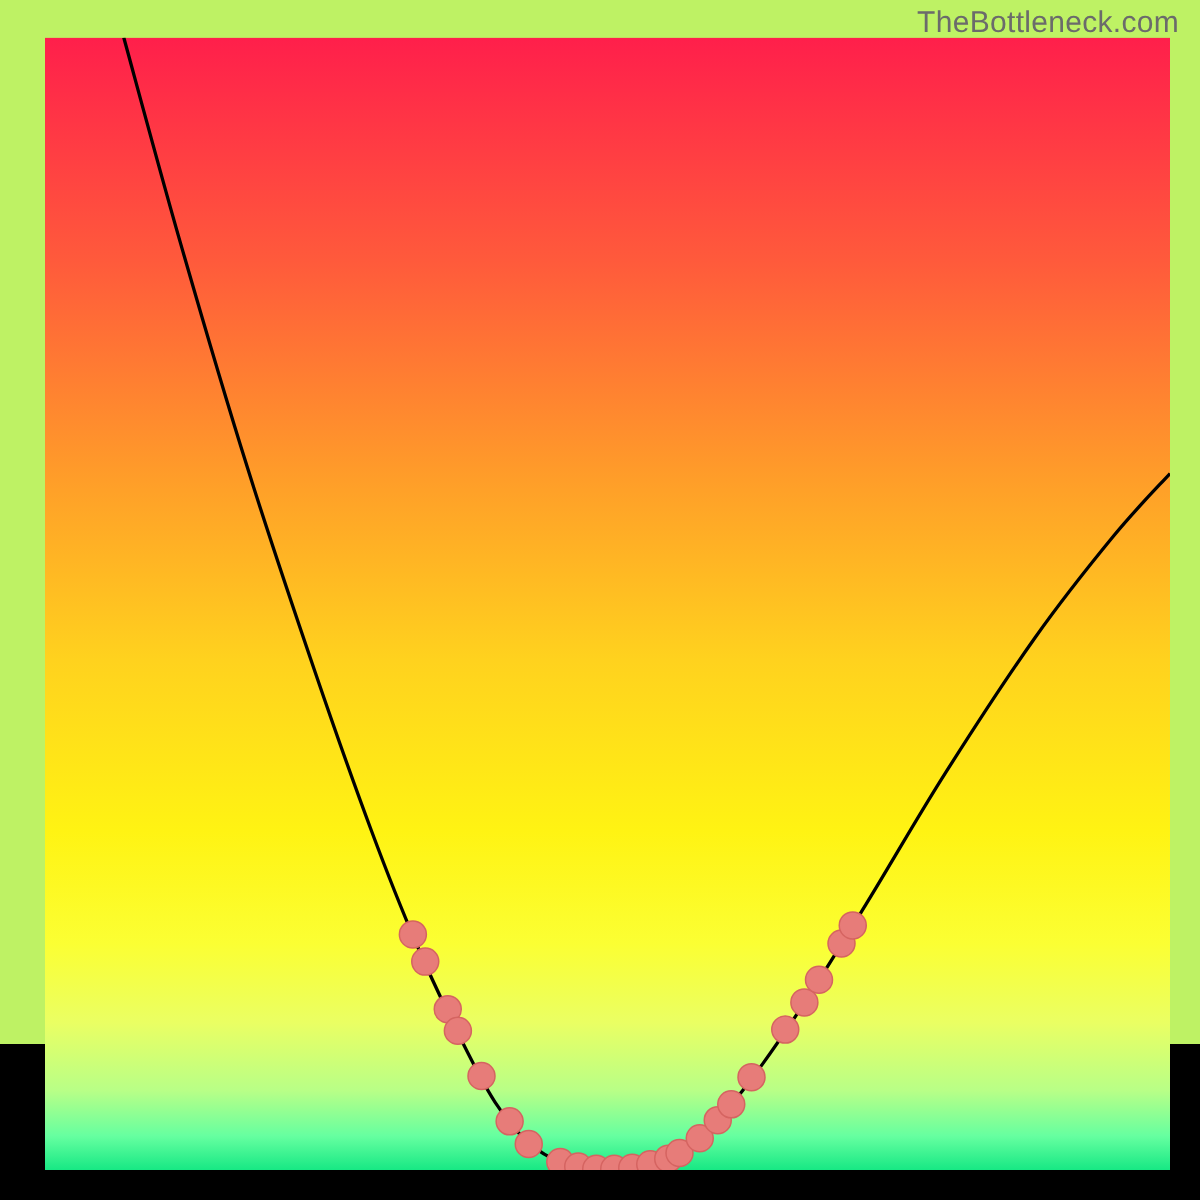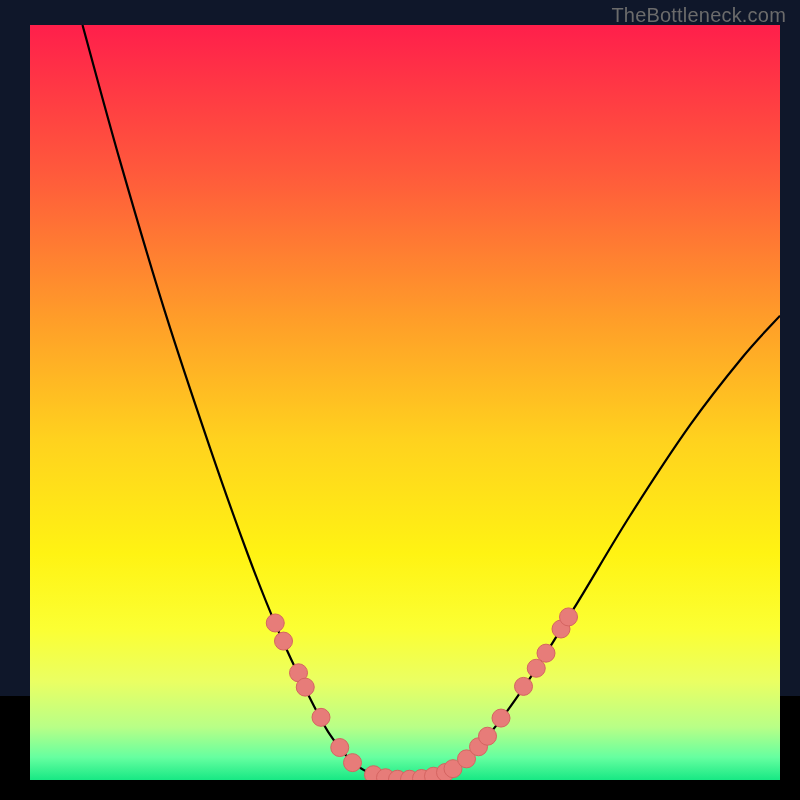--- a/index.html
+++ b/index.html
@@ -10,21 +10,21 @@
     background: #000;
     overflow: hidden;
     font-family: Arial, Helvetica, sans-serif;
   }
   .frame {
     position: absolute;
     left: 0;
     top: 0;
     width: 800px;
     height: 696px;
-    background: #0f172a;
+    background: #bef264;
   }
   .plot-area {
     position: absolute;
     left: 30px;
     top: 25px;
     width: 750px;
     height: 755px;
     overflow: hidden;
   }
   .gradient {

